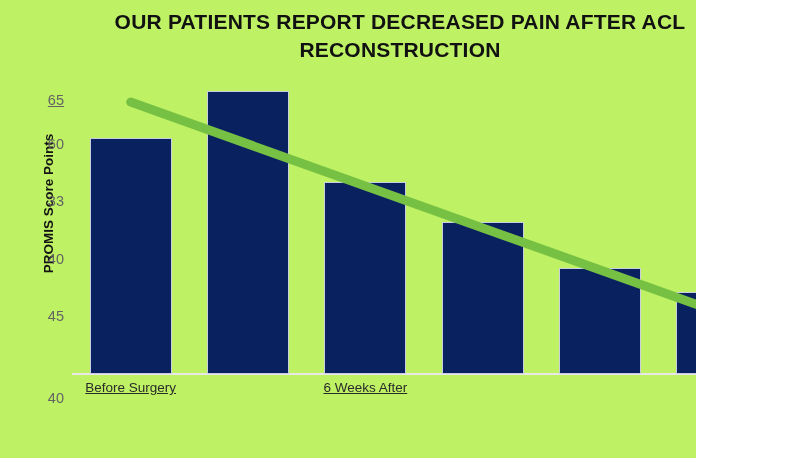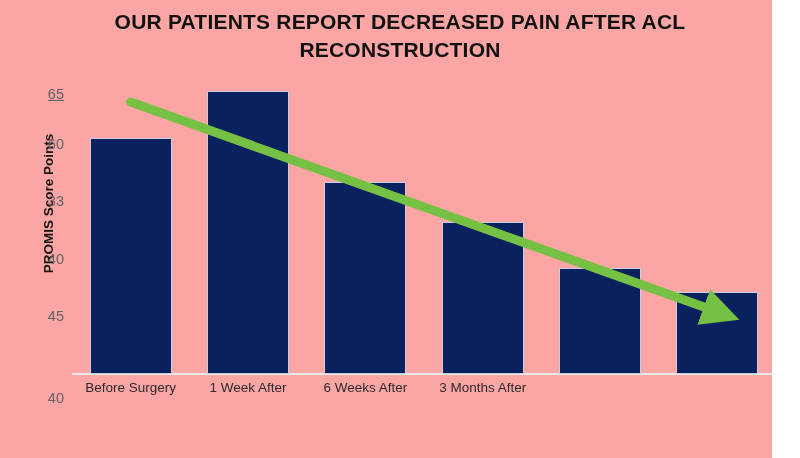--- a/index.html
+++ b/index.html
@@ -5,23 +5,23 @@
   html, body {
     margin: 0;
     padding: 0;
     background: #ffffff;
   }
   body {
     font-family: "Liberation Sans", sans-serif;
   }
   #chart-root {
     position: relative;
-    width: 772px;
+    width: 696px;
     height: 458px;
-    background: #fca5a5;
+    background: #bef264;
     overflow: hidden;
   }
 
   
   .chart-title {
     position: absolute;
     left: 90px;
     top: 8px;
     width: 620px;
     text-align: center;
@@ -113,20 +113,21 @@
     width: 704px;
     height: 26px;
   }
   .x-tick {
     position: absolute;
     top: 0;
     text-align: center;
     font-size: 13.5px;
     color: #2b2b2b;
     white-space: nowrap;
+    text-decoration: underline;
   }
 
   
   .trend-svg {
     position: absolute;
     left: 0;
     top: 0;
     width: 800px;
     height: 458px;
     pointer-events: none;
@@ -141,21 +142,21 @@
 RECONSTRUCTION</div>
 
   <div class="y-axis-title">PROMIS Score Points</div>
 
   <div class="y-ticks-wrap">
       <div class="y-tick" style="top: 288px; margin-top: 24px;">40</div>
       <div class="y-tick" style="top: 230.4px;">45</div>
       <div class="y-tick" style="top: 172.8px;">40</div>
       <div class="y-tick" style="top: 115.2px;">33</div>
       <div class="y-tick" style="top: 57.6px;">60</div>
-      <div class="y-tick" style="top: 8px; text-decoration: underline;">65</div>
+      <div class="y-tick" style="top: 14px; text-decoration: underline;">65</div>
     </div>
 
   <div class="axis-baseline"></div>
 
   <div class="plot-area">
     <div class="bars-layer">
         <div class="bar-slot" style="left: 2.5%; width: 11.6667%;">
           <div class="bar" title="Before Surgery: 60.5" style="height: 236.16px; background: rgb(10, 33, 96); border-color: rgb(201, 205, 224);"></div>
         </div>
         <div class="bar-slot" style="left: 19.1667%; width: 11.6667%;">
@@ -171,23 +172,21 @@
           <div class="bar" title="6 Months After: 49.2" style="height: 105.984px; background: rgb(10, 33, 96); border-color: rgb(201, 205, 224);"></div>
         </div>
         <div class="bar-slot" style="left: 85.8333%; width: 11.6667%;">
           <div class="bar" title="1 Year After: 47.1" style="height: 81.792px; background: rgb(10, 33, 96); border-color: rgb(201, 205, 224);"></div>
         </div>
       </div>
   </div>
 
   <div class="x-labels">
       <div class="x-tick" style="left: 0%; width: 16.6667%;">Before Surgery</div>
-      <div class="x-tick" style="left: 16.6667%; width: 16.6667%;">1 Week After</div>
       <div class="x-tick" style="left: 33.3333%; width: 16.6667%;">6 Weeks After</div>
-      <div class="x-tick" style="left: 50%; width: 16.6667%;">3 Months After</div>
     </div>
 
   <svg class="trend-svg" viewBox="0 0 800 458">
     <defs>
       <marker id="trend-arrowhead" markerWidth="4.2" markerHeight="4.2" refX="1.6" refY="2.1" orient="auto" markerUnits="strokeWidth">
         <path d="M 0 0 L 4.2 2.1 L 0 4.2 z" fill="#76c043"></path>
       </marker>
     </defs>
     <line id="trend-line" x1="130.7" y1="102.1" x2="717.3" y2="311.8" stroke="#76c043" stroke-width="9" stroke-linecap="round" marker-end="url(#trend-arrowhead)"></line>
   </svg>

